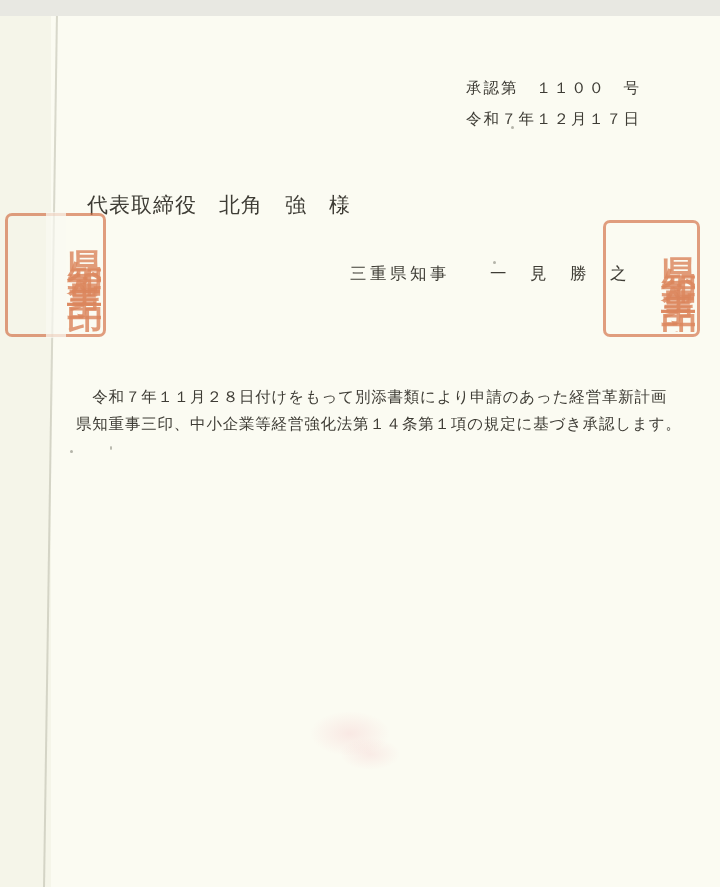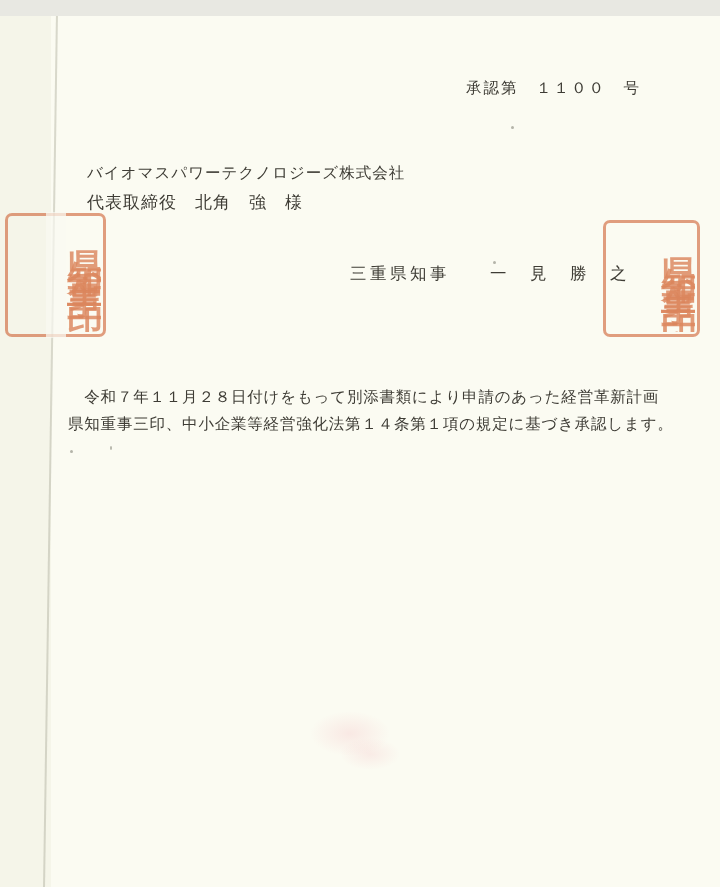--- a/index.html
+++ b/index.html
@@ -18,24 +18,24 @@
     background:rgba(240,240,226,0.55);
   }
   .edge-line{
     position:absolute;left:56px;top:-4px;width:1.5px;height:900px;
     background:rgba(172,172,155,0.45);
     transform:rotate(0.85deg);transform-origin:top left;
   }
   .txt{position:absolute;white-space:nowrap;}
   .ref-block{left:466px;top:56px;font-size:15.5px;line-height:31px;letter-spacing:2px;}
   .addr-company{left:87px;top:147px;font-size:15.5px;letter-spacing:1px;}
-  .addr-person{left:87px;top:175px;font-size:17px;letter-spacing:1px;}
+  .addr-person{left:87px;top:175px;font-size:21px;letter-spacing:1px;}
   .sender{left:350px;top:247px;font-size:16.5px;letter-spacing:3.5px;}
   .subject{left:0;right:0;top:330px;text-align:center;font-size:15.5px;letter-spacing:1.5px;}
-  .body-text{left:68px;top:367px;font-size:15.5px;line-height:27px;letter-spacing:0.8px;}
+  .body-text{left:76px;top:367px;font-size:15.5px;line-height:27px;letter-spacing:0.8px;}
 
   
   .seal{
     position:absolute;
     border:3px solid rgba(208,102,58,0.68);
     border-radius:7px;
     box-sizing:border-box;
     filter:blur(0.4px);
     opacity:0.92;
   }
@@ -67,23 +67,23 @@
 </head>
 <body>
 
 <div class="page" style="--page-bg: #fbfbf2; --text-col: #3e3c35;">
 
   <div class="left-strip"></div>
   <div class="edge-line"></div>
 
   <div class="txt ref-block">
     <div>承認第　１１００　号</div>
+    <div>令和７年１２月１７日</div>
   </div>
 
-  <div class="txt addr-company">バイオマスパワーテクノロジーズ株式会社</div>
   <div class="txt addr-person">代表取締役　北角　強　様</div>
 
   <div class="txt sender">三重県知事　　一　見　勝　之</div>
 
   <div class="seal seal-left">
     <div class="seal-glyphs">県知重事三印</div>
     <div class="seal-gap"></div>
   </div>
 
   <div class="seal seal-right">

